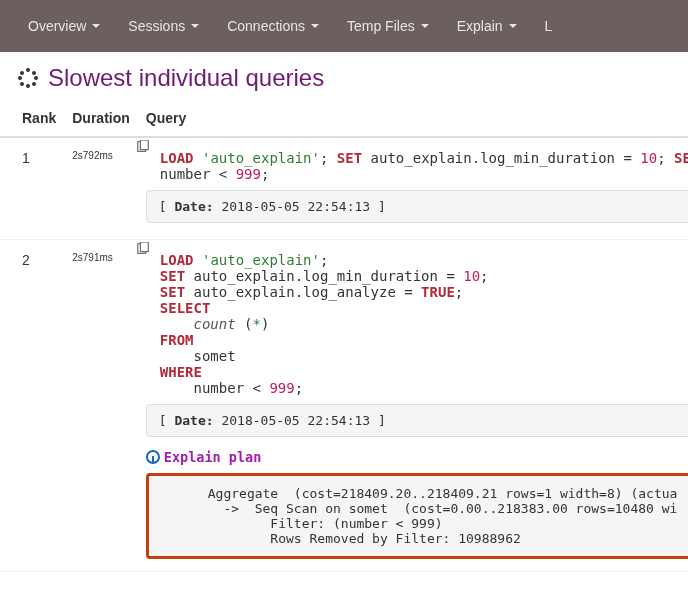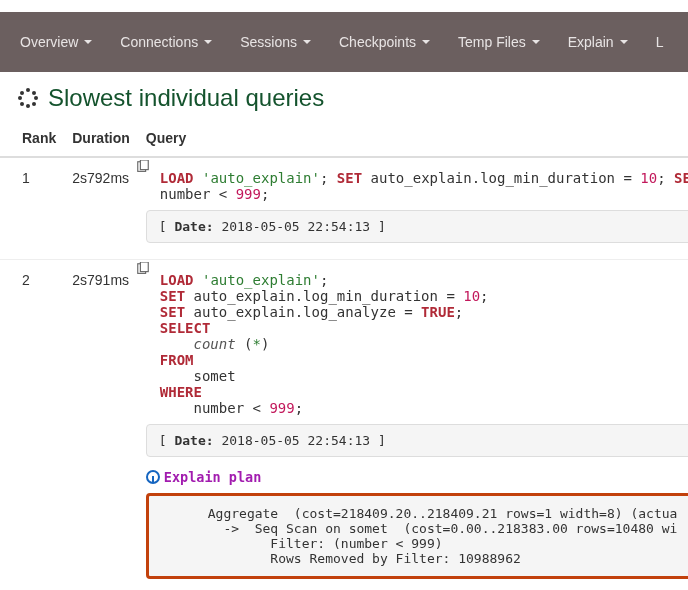--- a/index.html
+++ b/index.html
@@ -1,28 +1,28 @@
 <!DOCTYPE html>
 <html><head>
 <meta charset="utf-8">
 <style>
 * { margin: 0; padding: 0; box-sizing: border-box; }
 body { font-family: -apple-system, "Helvetica Neue", Arial, sans-serif; font-size: 14px; color: #333; background: #fff; width: 688px; overflow: hidden; }
-.navbar { background: #6b5f5f; height: 60px; display: flex; align-items: center; padding: 0 6px; margin-top: 12px; }
+.navbar { background: #6b5f5f; height: 52px; display: flex; align-items: center; padding: 0 14px; }
 .nav-item { color: #e8e4e4; padding: 12px 14px; cursor: pointer; font-size: 14px; display: flex; align-items: center; gap: 4px; white-space: nowrap; }
 .caret { width: 0; height: 0; border-left: 4px solid transparent; border-right: 4px solid transparent; border-top: 4px solid #e8e4e4; display: inline-block; margin-left: 2px; }
-.page-title { display: flex; align-items: center; gap: 10px; padding: 12px 18px 8px; font-size: 24px; font-weight: 400; color: #14532d; }
+.page-title { display: flex; align-items: center; gap: 10px; padding: 12px 18px 8px; font-size: 24px; font-weight: 400; color: #701a75; }
 .spinner-icon { width: 20px; height: 20px; position: relative; }
 .spinner-icon span { position: absolute; width: 4px; height: 4px; background: #333; border-radius: 50%; }
 .table { width: 100%; border-collapse: collapse; }
 .table th { text-align: left; padding: 10px 8px; font-weight: 700; font-size: 14px; border-bottom: 2px solid #ddd; margin-left: 17px; }
 .table th:first-child { padding-left: 22px; }
 .table td { padding: 12px 8px; vertical-align: top; font-size: 14px; border-bottom: 1px solid #eee; }
 .table td:first-child { padding-left: 22px; width: 60px; }
-.table td:nth-child(2) { width: 80px; font-size: 14px; }
+.table td:nth-child(2) { width: 80px; font-size: 10px; }
 .query-cell { position: relative; }
 .copy-icon { position: absolute; left: -2px; top: 2px; width: 14px; height: 14px; cursor: pointer; }
 .sql { white-space: pre-wrap; font-family: "DejaVu Sans Mono", Menlo, Consolas, monospace; margin-left: 14px; margin-bottom: 8px; }
 .kw { color: #b02a37; font-weight: 700; }
 .str { color: #2e7d32; }
 .num { color: #c2185b; }
 .fn { font-style: italic; color: #555; }
 .star { color: #2e7d32; }
 .date-box { background: #f5f5f5; border: 1px solid #ddd; border-radius: 4px; padding: 8px 12px; margin: 6px 0 4px; font-family: "DejaVu Sans Mono", Menlo, Consolas, monospace; font-size: 13px; }
 .date-box b { font-weight: 700; }
@@ -33,29 +33,25 @@
 </style>
 </head>
 <body>
 
 <div class="navbar">
   <div class="nav-item">
       <span>Overview</span>
       <span class="caret"></span>
     </div>
   <div class="nav-item">
-      <span>Connections</span>
-      <span class="caret"></span>
-    </div>
-  <div class="nav-item">
       <span>Sessions</span>
       <span class="caret"></span>
     </div>
   <div class="nav-item">
-      <span>Checkpoints</span>
+      <span>Connections</span>
       <span class="caret"></span>
     </div>
   <div class="nav-item">
       <span>Temp Files</span>
       <span class="caret"></span>
     </div>
   <div class="nav-item">
       <span>Explain</span>
       <span class="caret"></span>
     </div>

